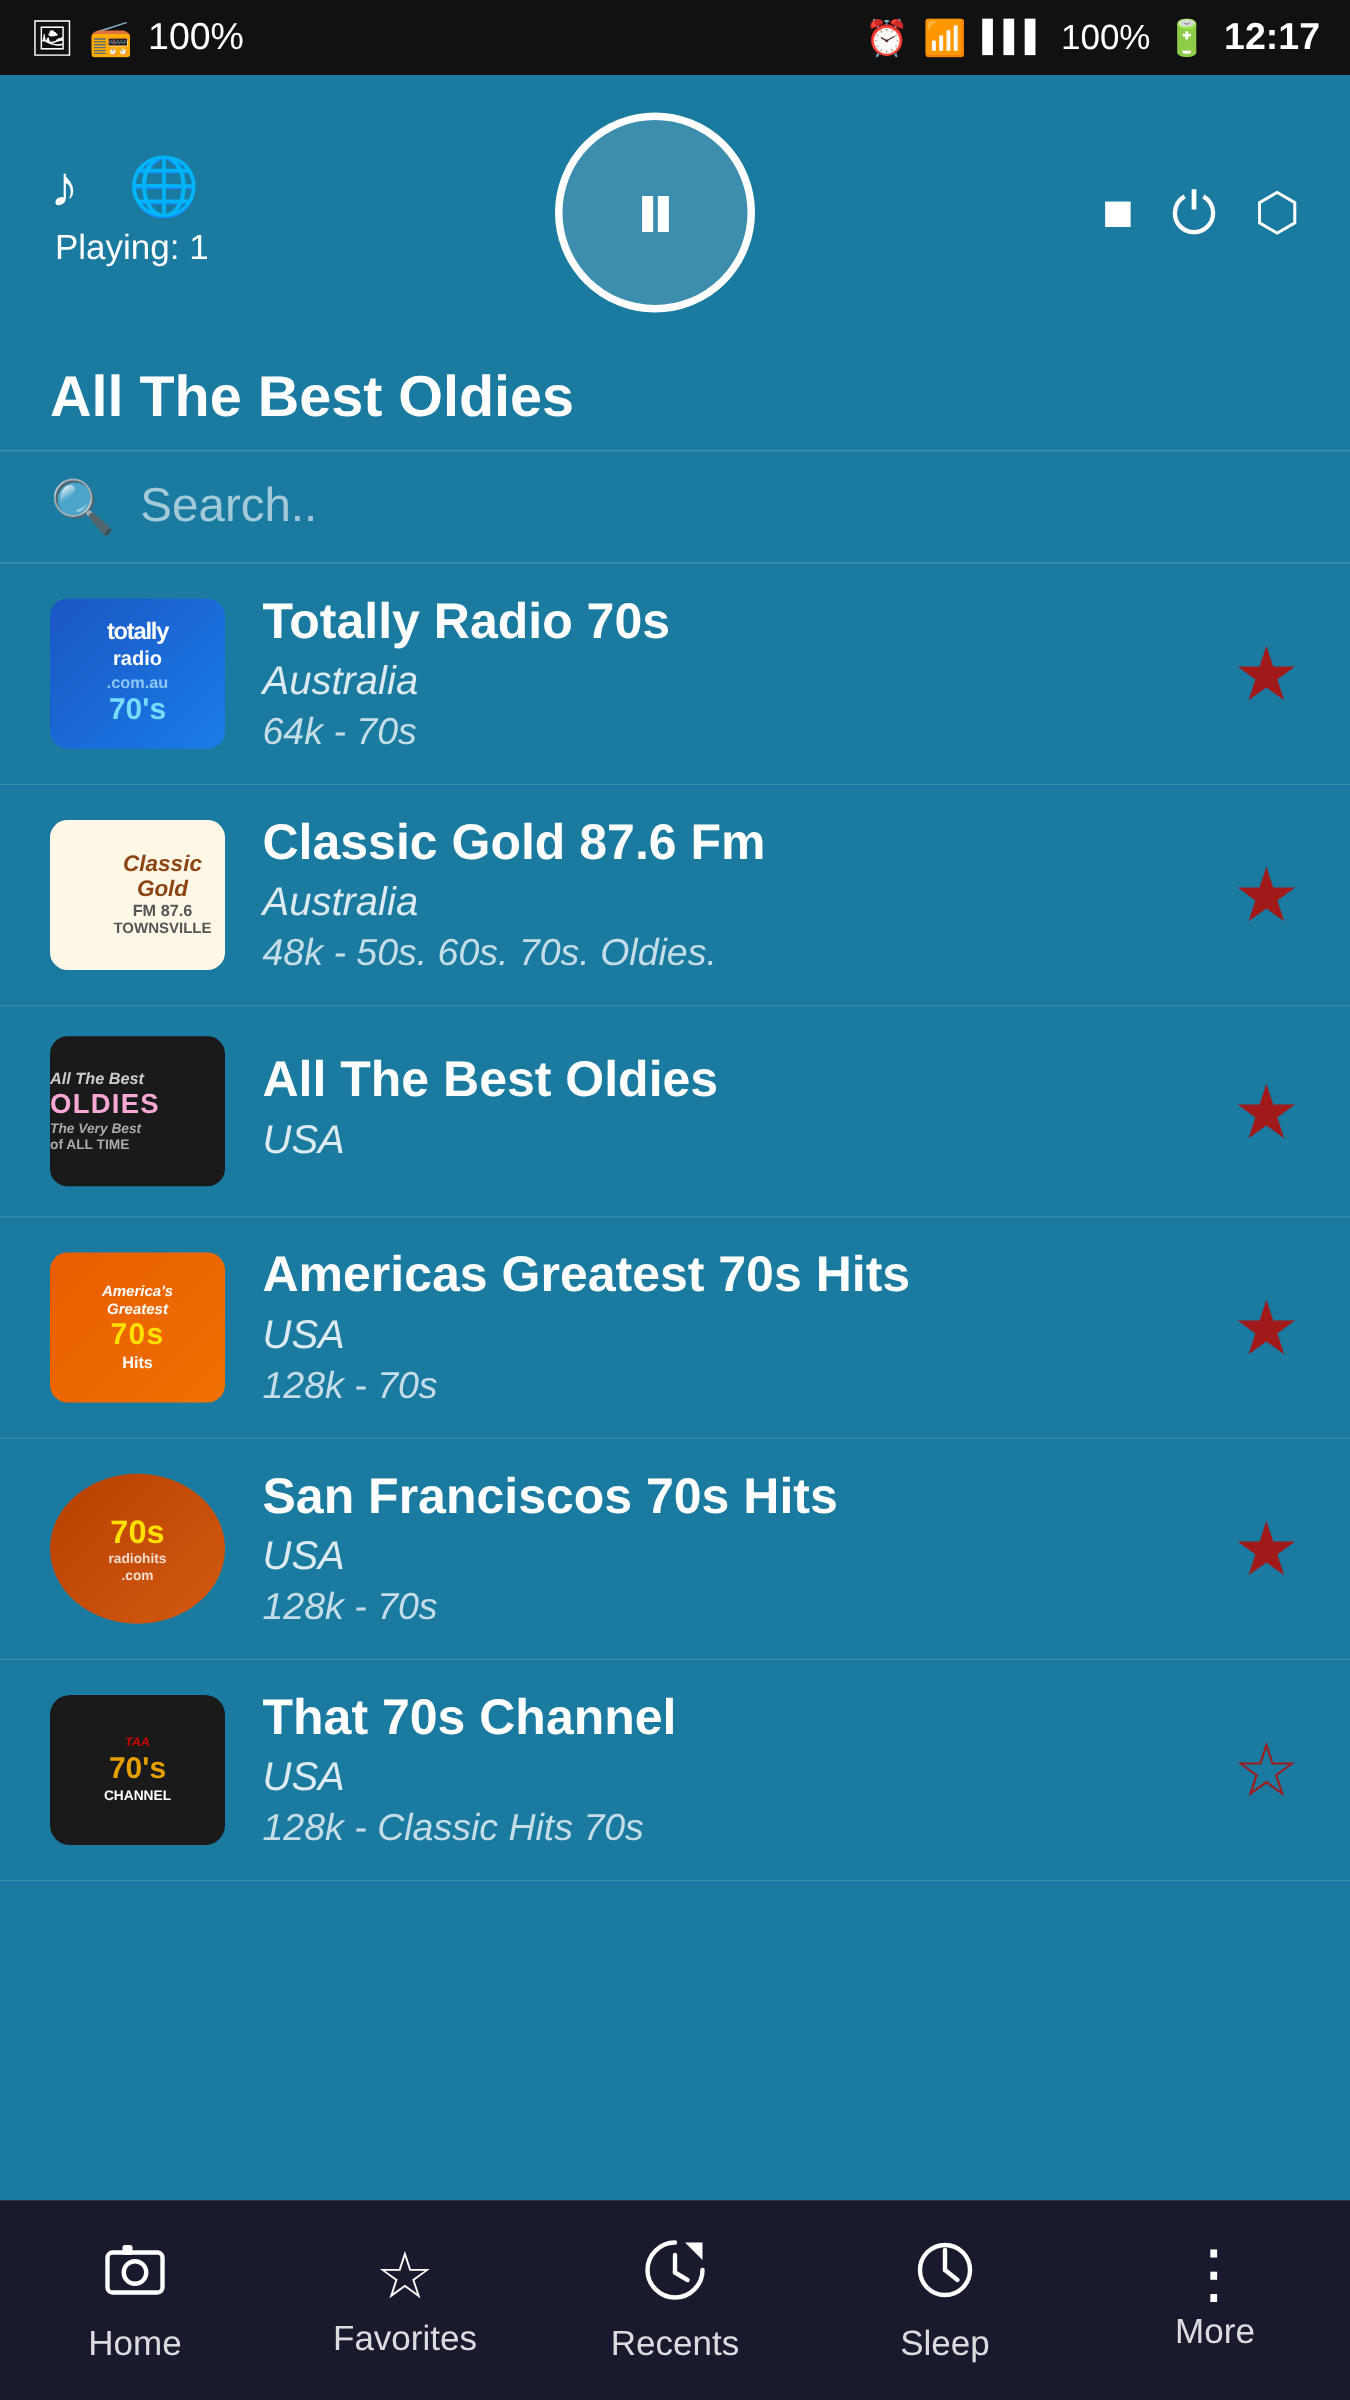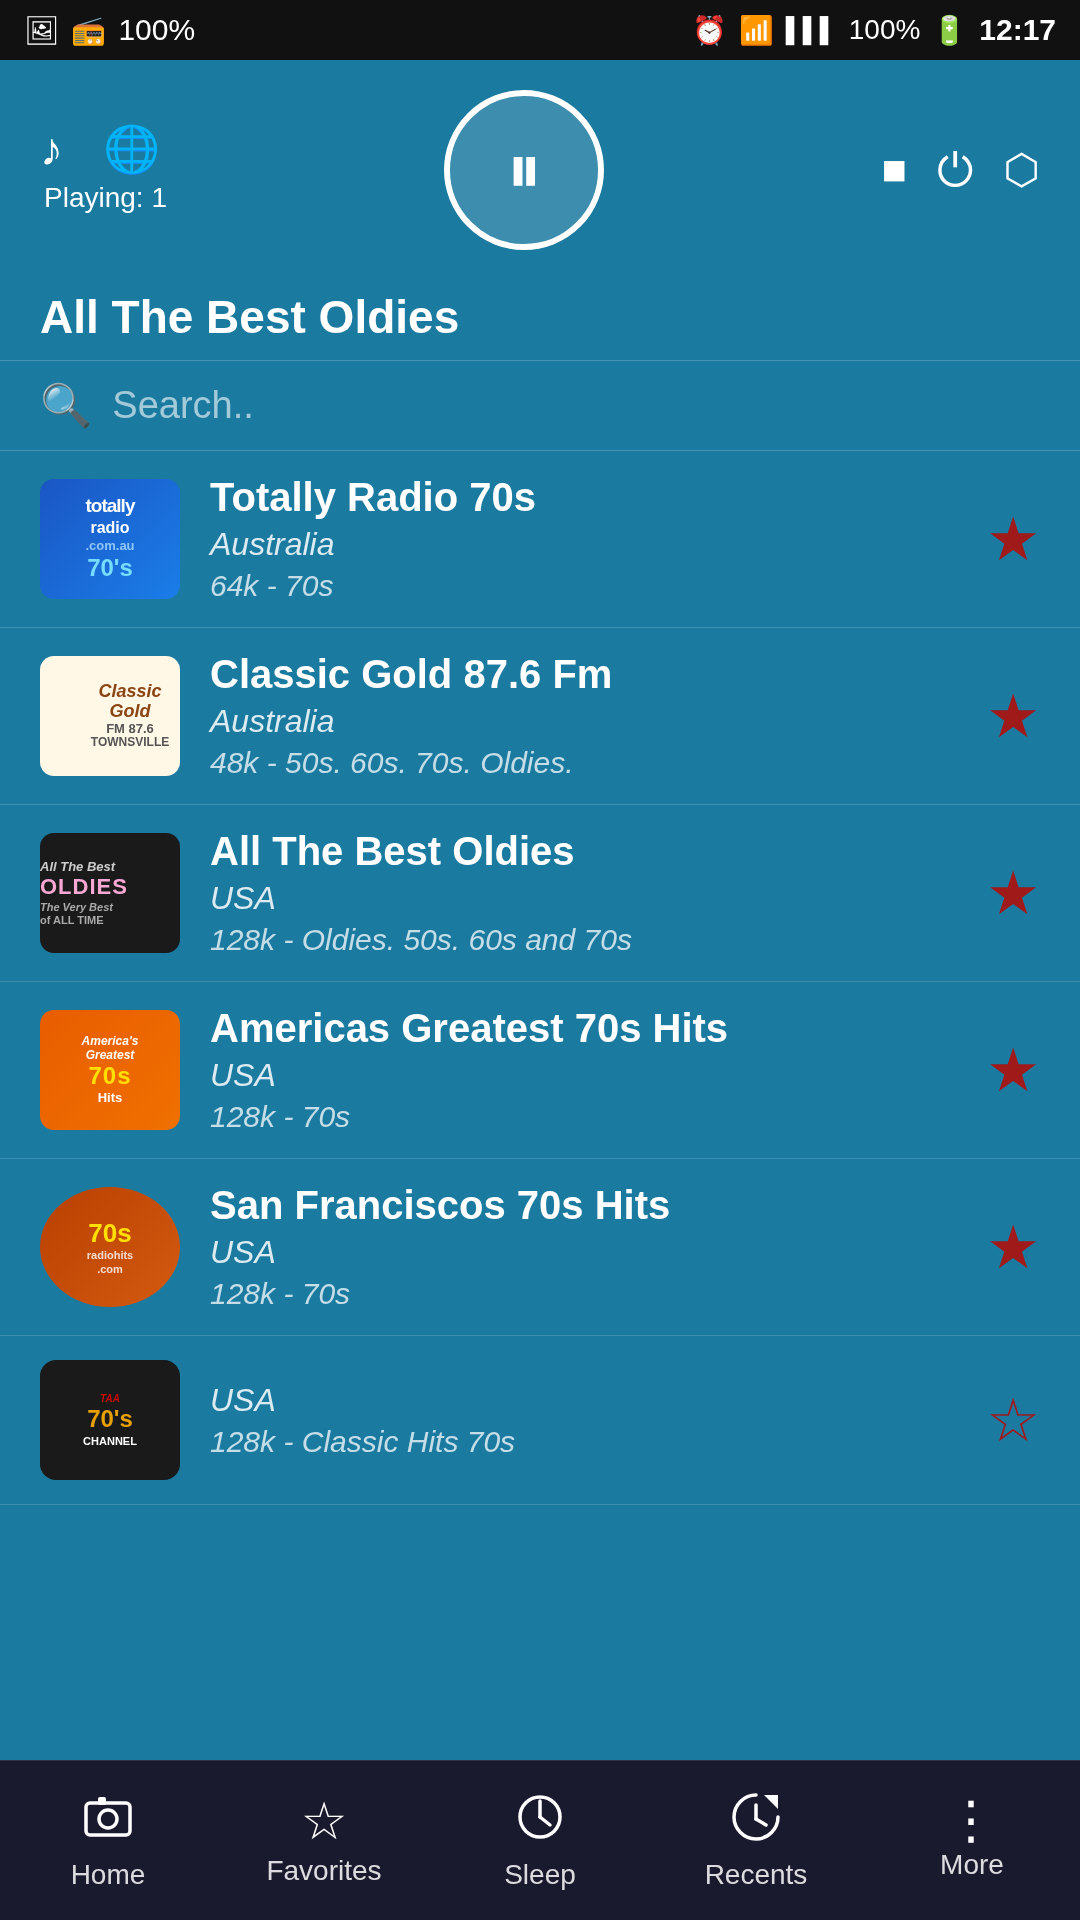--- a/index.html
+++ b/index.html
@@ -253,21 +253,20 @@
   <div class="station-item">
     <div class="station-logo logo-svg logo-oldies" style="background: #1a1a1a; flex-direction:column; display:flex; align-items:flex-start; justify-content:center; gap:1px;">
       <div style="font-size:13px; font-style:italic; color:#ccc;">All The Best</div>
       <div style="font-size:22px; font-weight:900; color:#f9a8d4; letter-spacing:1px;">OLDIES</div>
       <div style="font-size:11px; color:#aaa; font-style:italic;">The Very Best</div>
       <div style="font-size:11px; color:#aaa;">of ALL TIME</div>
     </div>
     <div class="station-info">
       <div class="station-name">All The Best Oldies</div>
       <div class="station-country">USA</div>
-      <div class="station-meta">128k - Oldies. 50s. 60s and 70s</div>
     </div>
     <button class="star-btn star-filled">★</button>
   </div>
 
   <div class="station-item">
     <div class="station-logo logo-svg logo-americas" style="background: linear-gradient(135deg, #e85d00 0%, #f07000 100%); flex-direction:column; display:flex; align-items:center; justify-content:center; gap:1px;">
       <div style="font-size:12px; font-style:italic; color:#fff; font-weight:bold;">America's</div>
       <div style="font-size:12px; font-style:italic; color:#fff; font-weight:bold;">Greatest</div>
       <div style="font-size:24px; font-weight:900; color:#ffe000; letter-spacing:1px;">70s</div>
       <div style="font-size:13px; color:#fff; font-weight:bold;">Hits</div>
@@ -294,20 +293,21 @@
     <button class="star-btn star-filled">★</button>
   </div>
 
   <div class="station-item" style="overflow:hidden;">
     <div class="station-logo logo-svg" style="background: #1a1a1a; flex-direction:column; display:flex; align-items:center; justify-content:center; gap:2px; border-radius:16px;">
       <div style="font-size:10px; color:#c00; font-weight:bold; font-style:italic;">TAA</div>
       <div style="font-size:24px; font-weight:900; color:#e8a000;">70's</div>
       <div style="font-size:11px; color:#fff; font-weight:bold;">CHANNEL</div>
     </div>
     <div class="station-info">
+      <div class="station-name">That 70s Channel</div>
       <div class="station-country">USA</div>
       <div class="station-meta">128k - Classic Hits 70s</div>
     </div>
     <button class="star-btn star-empty" style="color: #a01a1a;">☆</button>
   </div>
 
 </div>
 
 <div class="bottom-nav">
   <button class="nav-item">
@@ -322,38 +322,38 @@
     <span class="nav-label">Home</span>
   </button>
 
   <button class="nav-item">
     <span class="nav-icon" style="font-size:52px; color:white;">☆</span>
     <span class="nav-label">Favorites</span>
   </button>
 
   <button class="nav-item">
     <span class="nav-icon">
-      <svg width="52" height="52" viewBox="0 0 52 52" fill="none" xmlns="http://www.w3.org/2000/svg">
-        <circle cx="26" cy="26" r="20" stroke="white" stroke-width="3.5" fill="none"></circle>
-        <line x1="26" y1="10" x2="26" y2="26" stroke="white" stroke-width="3.5" stroke-linecap="round"></line>
-        <line x1="26" y1="26" x2="36" y2="34" stroke="white" stroke-width="3.5" stroke-linecap="round"></line>
-      </svg>
-    </span>
-    <span class="nav-label">Sleep</span>
-  </button>
-
-  <button class="nav-item">
-    <span class="nav-icon">
       <svg width="52" height="52" viewBox="0 0 52 52" fill="white" xmlns="http://www.w3.org/2000/svg">
         <path d="M26 4C14 4 4 14 4 26C4 38 14 48 26 48C38 48 48 38 48 26" stroke="white" stroke-width="3.5" fill="none" stroke-linecap="round"></path>
         <path d="M48 4L34 4L48 18Z" fill="white"></path>
         <line x1="26" y1="14" x2="26" y2="28" stroke="white" stroke-width="3.5" stroke-linecap="round"></line>
         <line x1="26" y1="28" x2="36" y2="34" stroke="white" stroke-width="3.5" stroke-linecap="round"></line>
       </svg>
     </span>
     <span class="nav-label">Recents</span>
   </button>
 
   <button class="nav-item">
+    <span class="nav-icon">
+      <svg width="52" height="52" viewBox="0 0 52 52" fill="none" xmlns="http://www.w3.org/2000/svg">
+        <circle cx="26" cy="26" r="20" stroke="white" stroke-width="3.5" fill="none"></circle>
+        <line x1="26" y1="10" x2="26" y2="26" stroke="white" stroke-width="3.5" stroke-linecap="round"></line>
+        <line x1="26" y1="26" x2="36" y2="34" stroke="white" stroke-width="3.5" stroke-linecap="round"></line>
+      </svg>
+    </span>
+    <span class="nav-label">Sleep</span>
+  </button>
+
+  <button class="nav-item">
     <span class="nav-icon" style="font-size:52px; letter-spacing:2px; color:white; line-height:0.8;">⋮</span>
     <span class="nav-label">More</span>
   </button>
 </div>
 
 </body></html>

